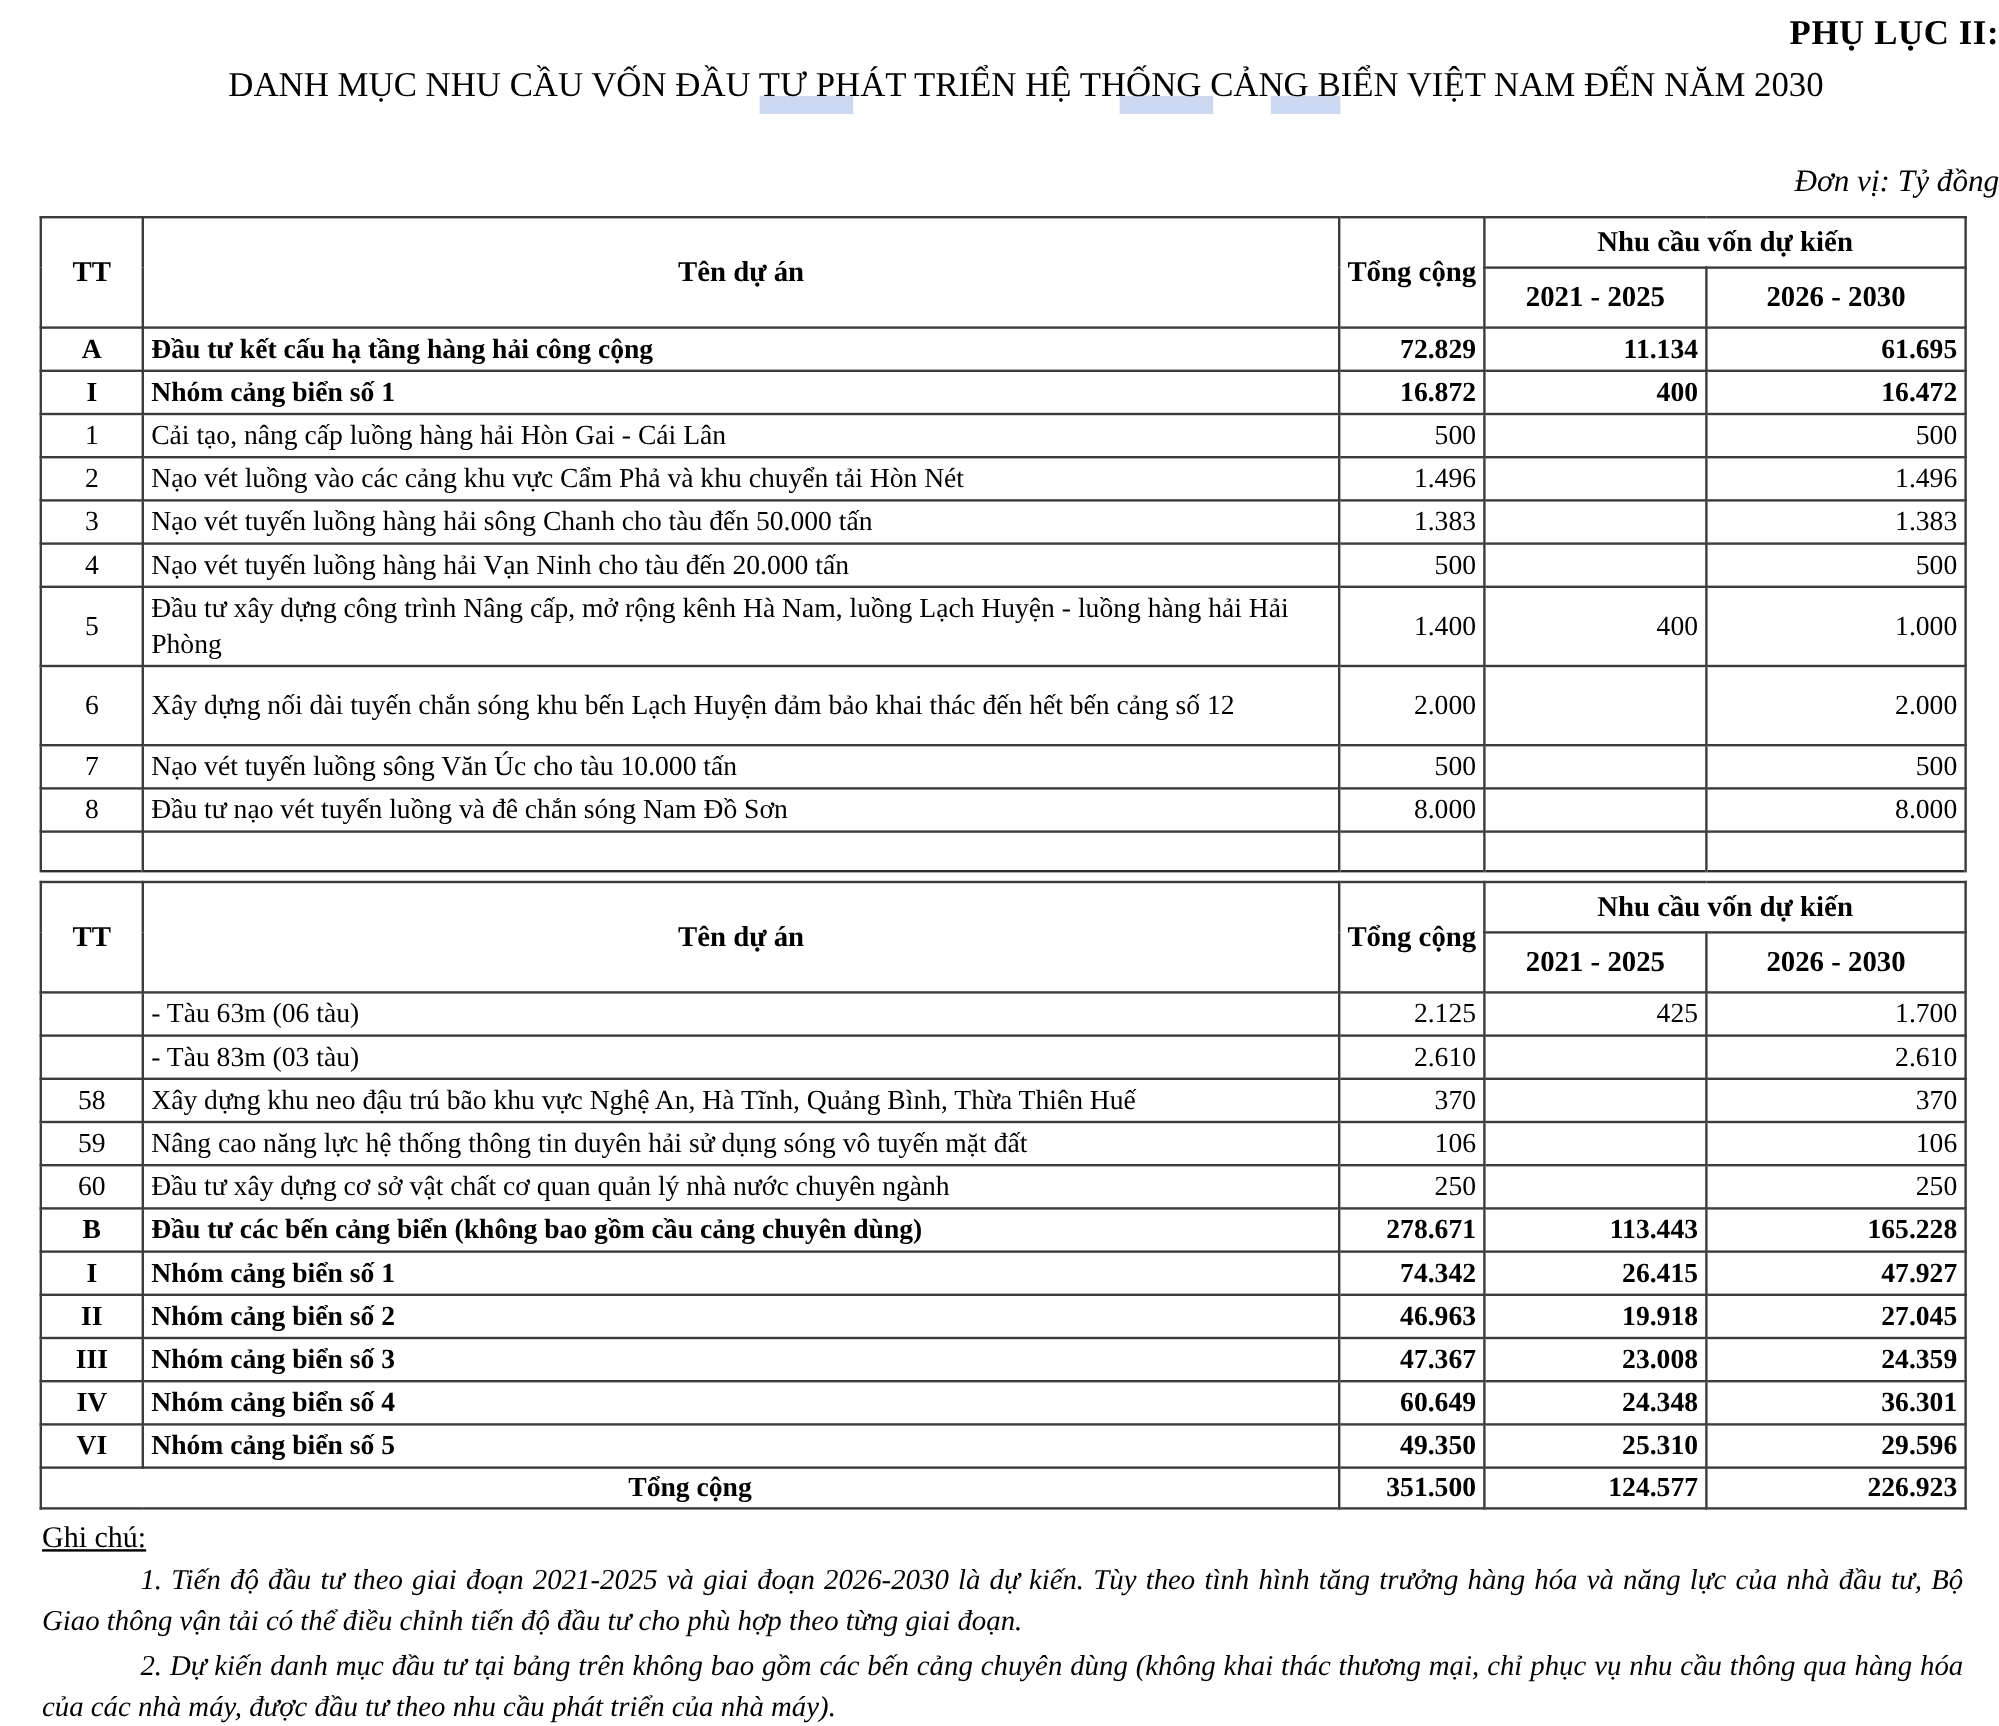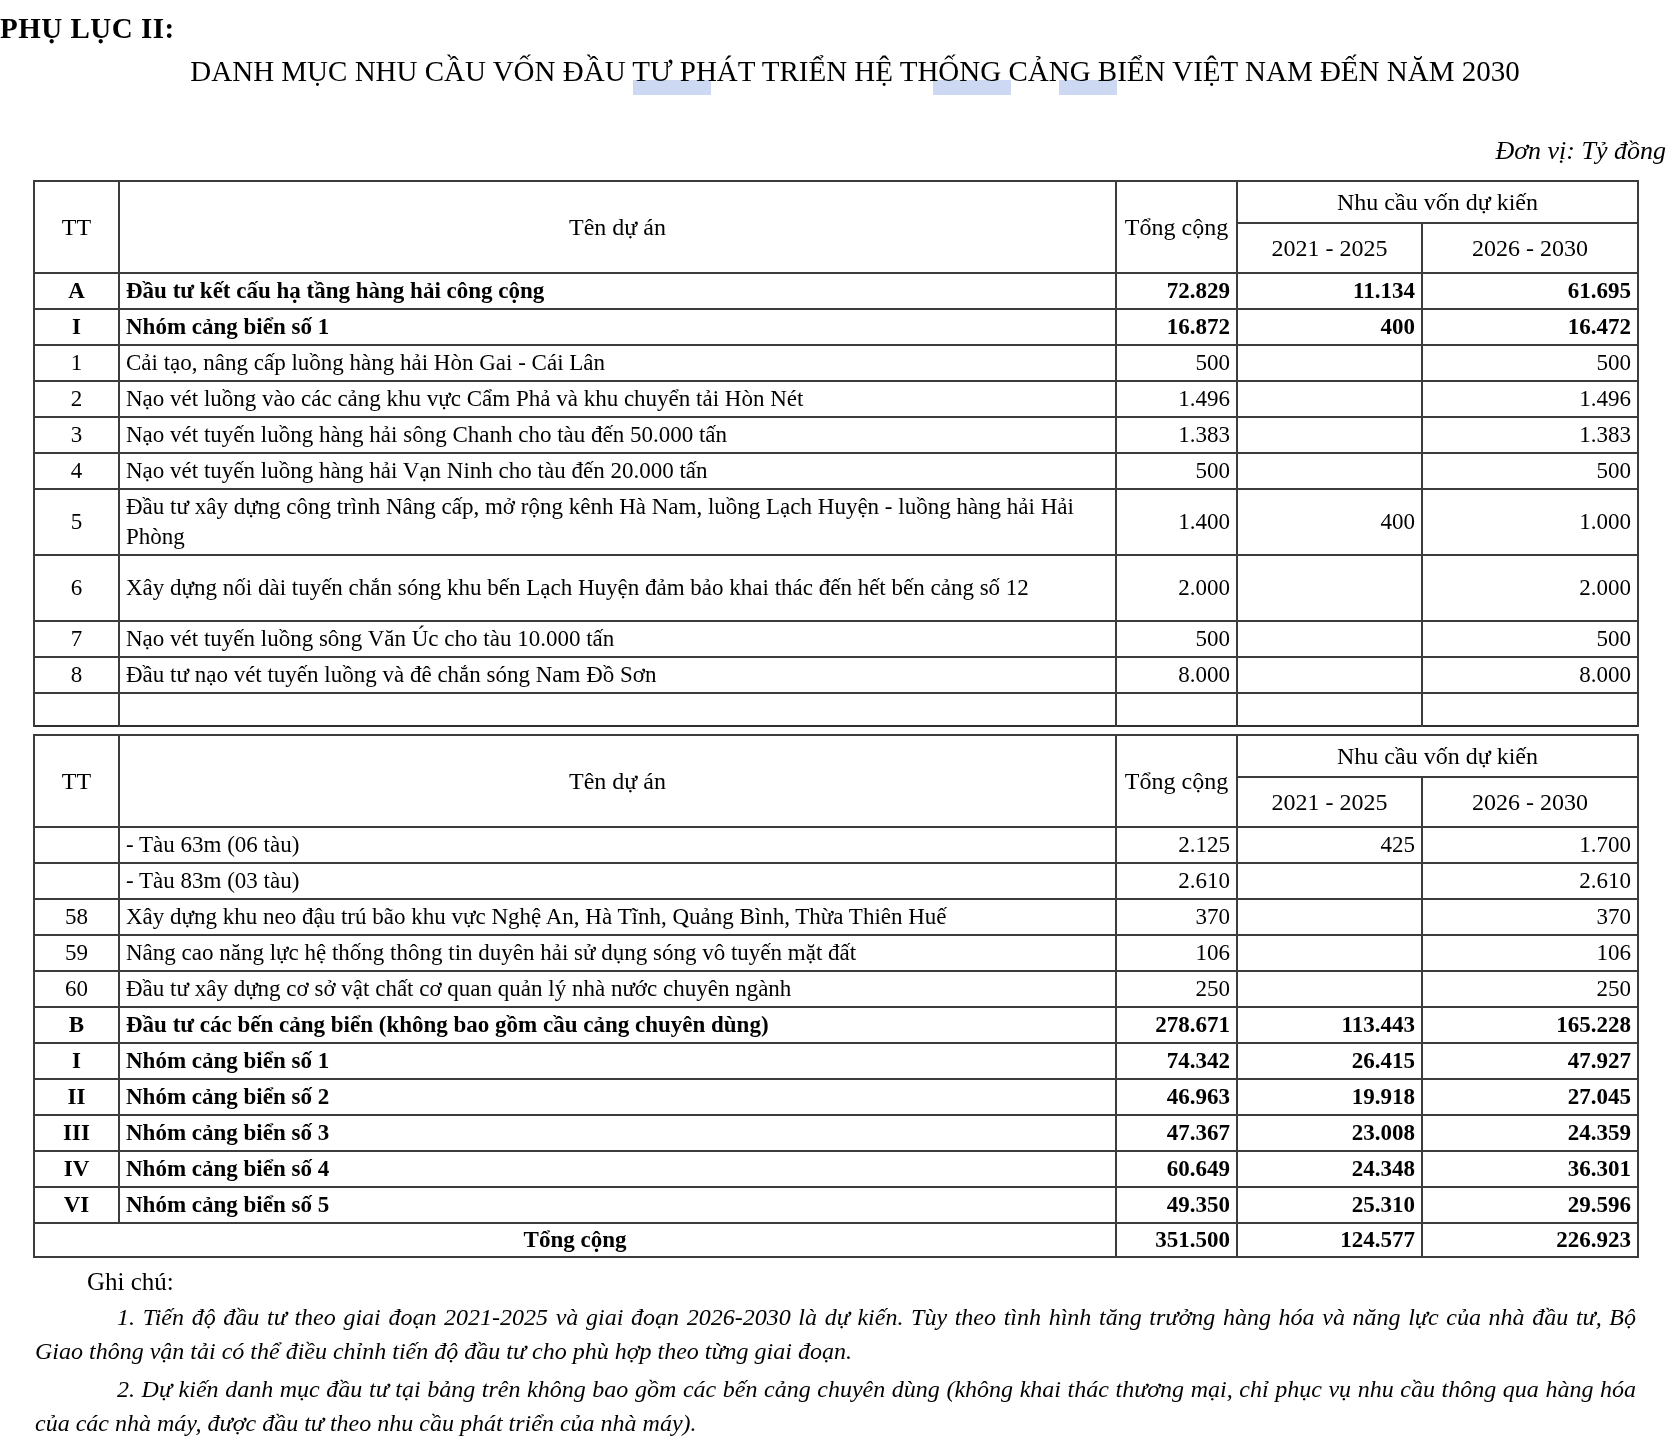--- a/index.html
+++ b/index.html
@@ -1,42 +1,42 @@
 <!DOCTYPE html>
 <html lang="vi"><head>
 <meta charset="utf-8">
 <style>
   html,body{margin:0;padding:0;background:#fff;color:#000;font-family:"Liberation Serif",serif;}
   .page{position:relative;width:1666px;height:1438px;background:#fff;overflow:hidden;}
-  .t1{padding-top:12px;text-align:left;font-size:29px;font-weight:bold;letter-spacing:.5px;}
+  .t1{padding-top:12px;text-align:right;font-size:29px;font-weight:bold;letter-spacing:.5px;}
   .t2{position:relative;z-index:1;margin-top:10px;text-align:center;font-size:29px;margin-left:44px;}
   .hl{position:absolute;height:15px;background:#cdd8f3;z-index:0;}
   .hl1{left:633px;top:80px;width:78px;}
   .hl2{left:933px;top:80px;width:78px;}
   .hl3{left:1059px;top:80px;width:58px;}
   .unit{margin-top:48px;text-align:right;font-style:italic;font-size:26px;}
   table.tbl{border-collapse:collapse;table-layout:fixed;margin-left:33px;width:1604px;font-size:23px;border:2px solid #2e2e2e;}
   .tbl td,.tbl th{border:2px solid #3c3c3c;vertical-align:middle;padding:2px 6px;overflow:hidden;}
-  .tbl th{font-size:24px;font-weight:normal;text-align:center;padding:2px 4px;}
+  .tbl th{font-size:24px;font-weight:bold;text-align:center;padding:2px 4px;}
   tr.h1{height:42px;}
   tr.h2{height:50px;}
   .tbl1{margin-top:14px;border-bottom:none;}
   .tbl1 tbody tr{height:33px;}
   .tbl1 tbody tr.tall{height:66px;}
   .tbl2{margin-top:7px;}
   .tbl2 tbody tr{height:34px;}
   .tt{text-align:center;}
   .nm{text-align:left;padding-left:9px;line-height:30px;}
   .num{text-align:right;padding-right:9px;}
   tr.b td{font-weight:bold;}
   tr.cut td{border-bottom:none;height:12px;padding:0;}
   tr.total-row{height:44px;}
   td.total-label{text-align:center;font-weight:bold;}
   .notes{margin:10px 30px 0 35px;font-size:24px;}
-  .gh{margin-left:52px;font-size:25px;}
+  .gh{font-size:25px;text-decoration:underline;}
   .notes p{margin:4px 0 0 0;font-style:italic;line-height:34px;text-indent:82px;text-align:justify;}
 </style>
 </head>
 <body>
 
 <div class="page">
   <div class="t1">PHỤ LỤC II:</div>
   <span class="hl hl1"></span>
   <span class="hl hl2"></span>
   <span class="hl hl3"></span>

